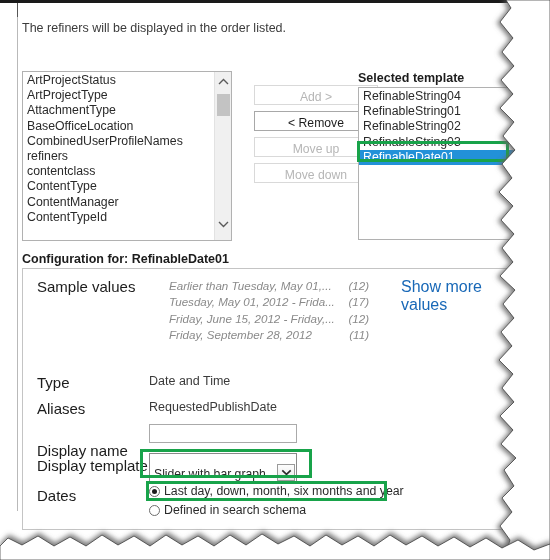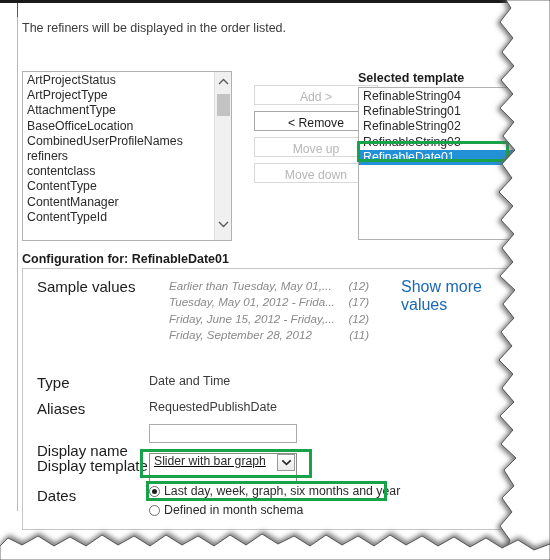--- a/index.html
+++ b/index.html
@@ -221,22 +221,21 @@
     background: #ffffff;
     box-sizing: border-box;
   }
   .select-wrap {
     position: absolute;
     width: 148px; height: 29px;
     border: 1px solid #8a8a8a;
     background: #ffffff;
     box-sizing: border-box;
     display: flex;
-    align-items: flex-start;
-    text-decoration: underline;
+    align-items: flex-end;
   }
   .select-text {
     flex: 1;
     font-size: 12.2px;
     color: #2a2a2a;
     padding-left: 4px;
     white-space: nowrap;
   }
   .select-arrow {
     width: 18px; height: 17px;
@@ -396,25 +395,25 @@
         <svg width="11" height="7" viewBox="0 0 11 7">
             <path d="M1.3 1.4 L5.5 5.4 L9.7 1.4" stroke="#2a2a2a" stroke-width="1.7" fill="none"></path>
           </svg>
       </div>
     </div>
 
     <div class="row-label" style="left:14px; top:218px;">Dates</div>
 
     <div class="radio-row" style="left:126px; top:215px;">
       <span class="radio checked"></span>
-      <span>Last day, week, graph, six months and year</span>
+      <span>Last day, down, month, six months and year</span>
     </div>
     <div class="radio-row" style="left:126px; top:234px;">
       <span class="radio"></span>
-      <span>Defined in month schema</span>
+      <span>Defined in search schema</span>
     </div>
   </div>
 
   <div class="hl" style="left:140px; top:449px; width:172px; height:29px;"></div>
   <div class="hl" style="left:146px; top:481px; width:241px; height:20px;"></div>
 
   <svg class="torn torn-right" viewBox="0 0 70 560" preserveAspectRatio="none">
     <defs>
       <filter id="shadowR" x="-50%" y="-10%" width="200%" height="120%">
         <feDropShadow dx="-3" dy="1" stdDeviation="2.6" flood-color="#666" flood-opacity="0.85"></feDropShadow>

